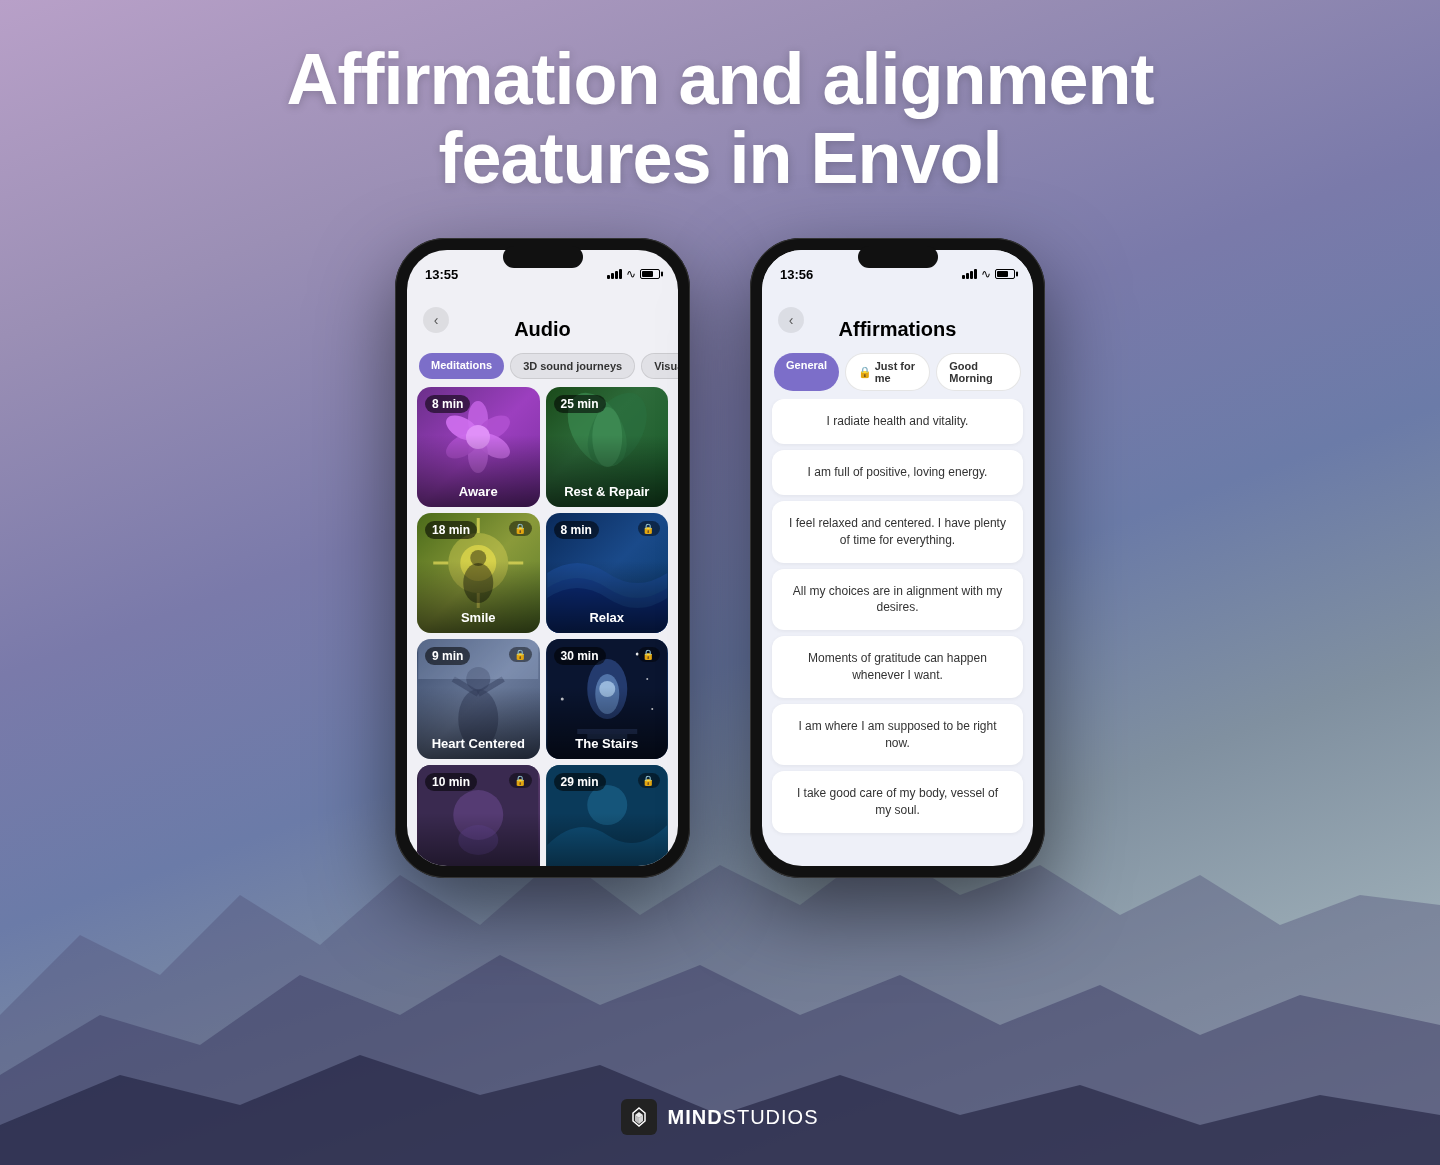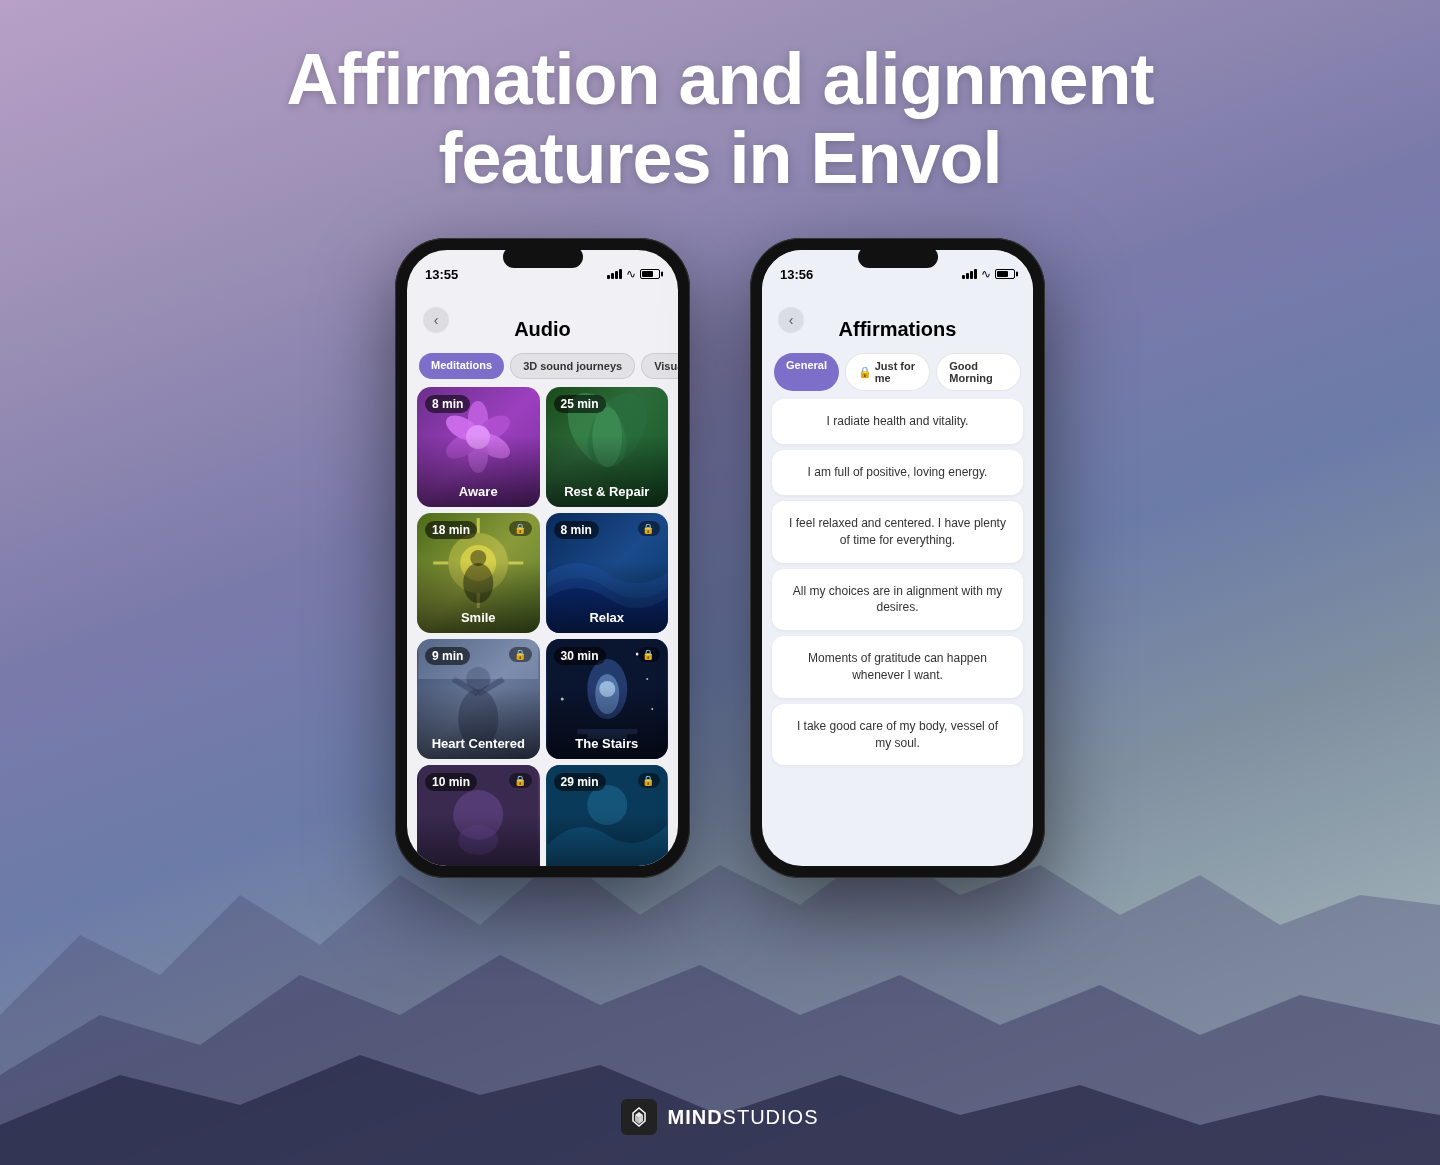--- a/index.html
+++ b/index.html
@@ -595,20 +595,21 @@
         </div>
         <div class="aff-tab inactive">Good Morning</div>
       </div>
 
       <div class="affirmations-list">
         <div class="affirmation-card">I radiate health and vitality.</div>
         <div class="affirmation-card">I am full of positive, loving energy.</div>
         <div class="affirmation-card">I feel relaxed and centered. I have plenty of time for everything.</div>
         <div class="affirmation-card">All my choices are in alignment with my desires.</div>
         <div class="affirmation-card">Moments of gratitude can happen whenever I want.</div>
+        <div class="affirmation-card">I am where I am supposed to be right now.</div>
         <div class="affirmation-card">I take good care of my body, vessel of my soul.</div>
       </div>
 
     </div>
   </div>
 
 </div>
 
 <div class="footer">
   <div class="footer-logo">

